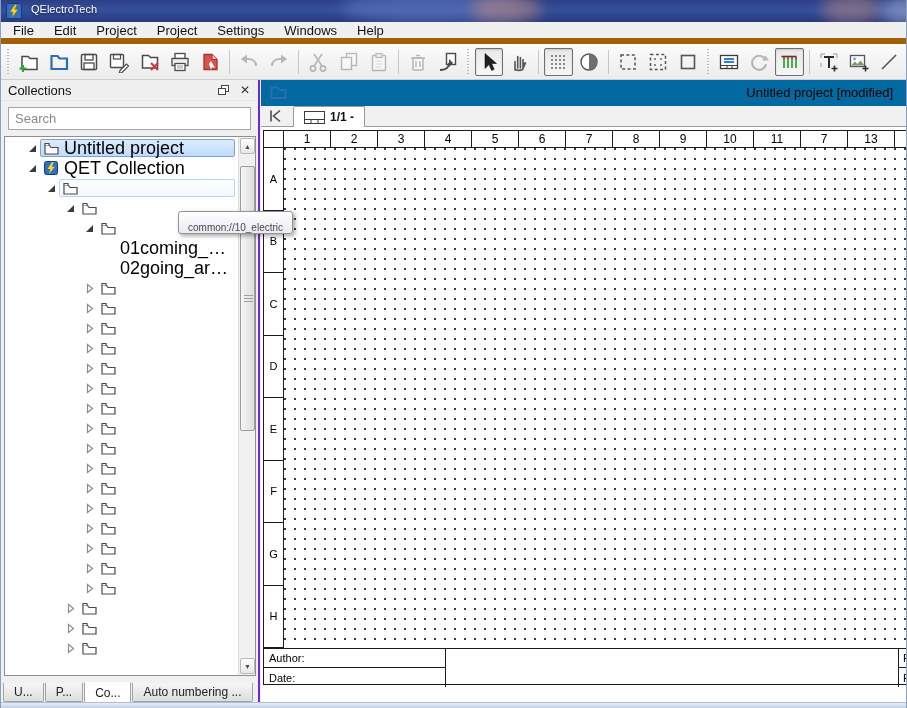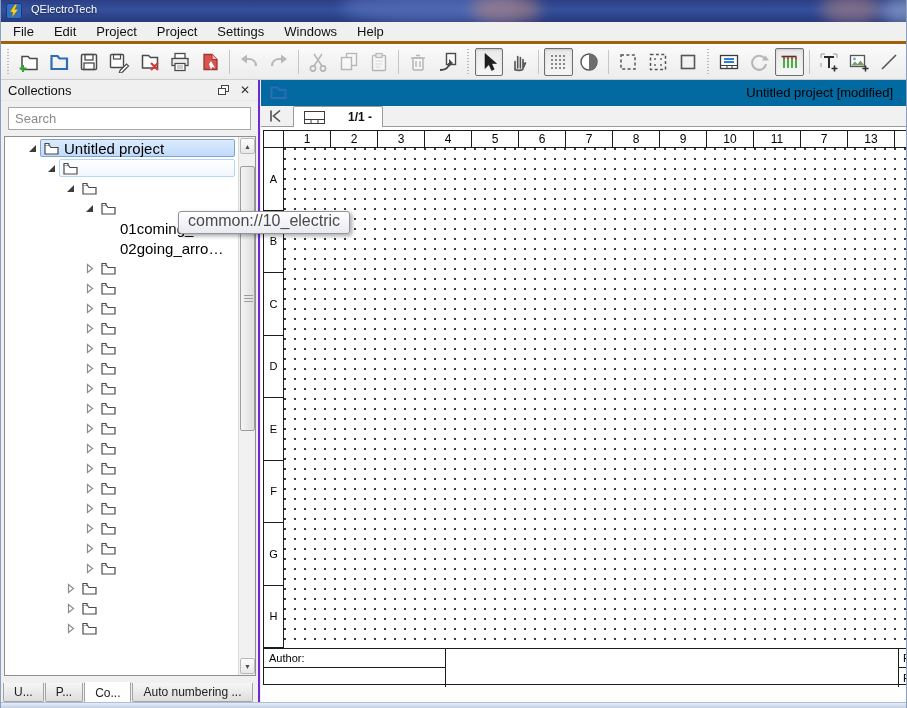--- a/index.html
+++ b/index.html
@@ -14,21 +14,21 @@
     background:linear-gradient(#2c3f85,#35509c 45%,#27397b);overflow:hidden;}
   .titlebar .blob{position:absolute;border-radius:50%;filter:blur(7px);}
   .tb-blob1{left:470px;top:-6px;width:70px;height:30px;background:#c08a7d;opacity:.55;}
   .tb-blob2{left:820px;top:-6px;width:60px;height:30px;background:#c08a7d;opacity:.5;}
   .tb-blob3{left:340px;top:-10px;width:180px;height:34px;background:#5d76c0;opacity:.6;}
   .tb-blob4{left:880px;top:-4px;width:50px;height:30px;background:#aebddf;opacity:.5;}
   .titlebar .appicon{position:absolute;left:5px;top:3px;}
   .titlebar .title{position:absolute;left:30px;top:3px;color:#fff;font-size:11px;text-shadow:0 1px 2px rgba(0,0,0,.6);}
   
   .menubar{position:absolute;left:0;top:22px;width:100%;height:22px;background:#f0f0f0;
-    display:flex;align-items:center;border-bottom:3px solid #a16207;}
+    display:flex;align-items:center;border-bottom:6px solid #a16207;}
   .menu-item{padding:0 10px;font-size:13px;color:#111;line-height:21px;cursor:default;}
   .menu-item:first-child{margin-left:2px;}
   
   .toolbar{position:absolute;left:0;top:44px;width:100%;height:36px;
     background:linear-gradient(#fbfbfb,#ececec);border-bottom:1px solid #cdcdcd;
     display:flex;align-items:center;padding:0 2px;}
   .tb-handle{width:5px;height:26px;margin:0 3px;
     background-image:repeating-linear-gradient(to bottom,#b9b9b9 0 1px,transparent 1px 3px);
     background-size:2px 100%;background-repeat:repeat-y;background-position:1px 0;}
   .tb-sep{width:1px;height:24px;background:#c6c6c6;margin:0 4px;}
@@ -42,21 +42,21 @@
   .dock-title{position:absolute;left:0;top:0;width:100%;height:21px;display:flex;align-items:center;
     font-size:13px;color:#111;padding-left:7px;border-bottom:1px solid #e6e6e6;}
   .dock-title .spacer{flex:1;}
   .dock-btn{width:18px;height:16px;display:flex;align-items:center;justify-content:center;margin-right:4px;color:#333;}
   .dock-close{font-size:12px;line-height:12px;}
   .search{position:absolute;left:7px;top:27px;width:243px;height:23px;border:1px solid #a6a6a6;
     font-family:"Liberation Sans",sans-serif;font-size:13px;padding:0 6px;color:#222;background:#fff;}
   .search::placeholder{color:#8a8a8a;}
   .treebox{position:absolute;left:3px;top:56px;width:252px;height:540px;border:1px solid #8f8f8f;background:#fff;overflow:hidden;}
   .tree-rows{position:absolute;left:0;top:1px;right:17px;bottom:0;overflow:hidden;}
-  .trow{height:20px;display:flex;align-items:center;font-size:15px;color:#000;white-space:nowrap;}
+  .trow{height:20px;display:flex;align-items:center;font-size:18px;color:#000;white-space:nowrap;}
   .arrow{width:16px;height:16px;flex:0 0 16px;display:flex;align-items:center;justify-content:center;}
   .tgrp{display:flex;align-items:center;flex:1;height:18px;border:1px solid transparent;border-radius:2px;
     padding:0 3px;margin-right:3px;gap:5px;min-width:0;}
   .tgrp.sel{border-color:#7da2ce;background:linear-gradient(#dcebfc,#c1dbfc);}
   .tgrp.hov{border-color:#b8d6fb;background:linear-gradient(#fdfeff,#f2f7fd);}
   .ticon{width:15px;height:14px;flex:0 0 15px;display:flex;align-items:center;}
   .tlabel{overflow:hidden;text-overflow:ellipsis;}
   
   .vscroll{position:absolute;top:0;right:0;width:17px;bottom:0;background:#f1f1f1;border-left:1px solid #dcdcdc;}
   .sb-btn{position:absolute;left:1px;width:15px;height:16px;border:1px solid #b9b9b9;border-radius:2px;
@@ -74,21 +74,21 @@
     justify-content:center;padding:0 10px;margin-right:1px;}
   .dtab.active{background:#fff;height:21px;border-top:1px solid #fff;margin-top:-1px;}
   
   .mdi{position:absolute;left:260px;top:80px;right:0;bottom:0;background:#fff;}
   .mdi-header{position:absolute;left:0;top:0;width:100%;height:26px;background:#0369a1;}
   .mdi-header .proj-icon{position:absolute;left:9px;top:4px;}
   .mdi-title{position:absolute;right:13px;top:5px;font-size:13px;color:#000;}
   .tabbar{position:absolute;left:0;top:26px;width:100%;height:21px;background:#f1f1f1;border-bottom:1px solid #9b9b9b;}
   .firsttab-btn{position:absolute;left:0;top:0;width:27px;height:20px;display:flex;align-items:center;justify-content:center;background:#f1f1f1;}
   .dtab-diagram{position:absolute;left:32px;top:0;height:21px;background:#fff;border:1px solid #9b9b9b;border-bottom:none;
-    border-radius:2px 2px 0 0;display:flex;align-items:center;gap:23px;padding:0 10px;font-size:12px;font-weight:bold;color:#111;}
+    border-radius:2px 2px 0 0;display:flex;align-items:center;gap:5px;padding:0 10px;font-size:12px;font-weight:bold;color:#111;}
   .canvas{position:absolute;left:0;top:47px;right:0;bottom:6px;background:#fff;overflow:hidden;}
   
   .sheet{position:absolute;left:2px;top:3px;width:678px;height:555px;border:1px solid #1c1c1c;}
   .ruler-top{position:absolute;left:0;top:0;height:17px;display:flex;}
   .corner{width:20px;height:17px;border-right:1px solid #1c1c1c;border-bottom:1px solid #1c1c1c;}
   .colcell{width:47px;height:17px;border-right:1px solid #1c1c1c;border-bottom:1px solid #1c1c1c;
     font-size:12px;display:flex;align-items:center;justify-content:center;color:#000;}
   .ruler-left{position:absolute;left:0;top:17px;width:20px;}
   .rowcell{width:20px;height:62.5px;border-right:1px solid #1c1c1c;border-bottom:1px solid #1c1c1c;
     font-size:11px;display:flex;align-items:center;justify-content:center;color:#000;}
@@ -99,22 +99,22 @@
   .tb-cell-left{position:absolute;left:0;top:0;width:182px;height:38px;border-right:1px solid #1c1c1c;}
   .tb-author{position:absolute;left:0;top:0;width:100%;height:19px;border-bottom:1px solid #1c1c1c;display:flex;align-items:center;padding-left:5px;}
   .tb-date{position:absolute;left:0;top:19px;width:100%;height:19px;display:flex;align-items:center;padding-left:5px;}
   .tb-cell-mid{position:absolute;left:182px;top:0;width:453px;height:38px;border-right:1px solid #1c1c1c;}
   .tb-cell-right{position:absolute;left:635px;top:0;width:43px;height:38px;}
   .tb-file{position:absolute;left:0;top:0;width:100%;height:19px;border-bottom:1px solid #1c1c1c;display:flex;align-items:center;padding-left:4px;overflow:hidden;white-space:nowrap;}
   .tb-folio{position:absolute;left:0;top:19px;width:100%;height:19px;display:flex;align-items:center;padding-left:4px;overflow:hidden;white-space:nowrap;}
   
   .tooltip{position:absolute;left:177px;top:211px;height:23px;z-index:60;
     background:linear-gradient(#ffffff,#e9eaf2);border:1px solid #949494;border-radius:3px;
-    box-shadow:2px 2px 4px rgba(0,0,0,.35);display:flex;align-items:flex-start;padding:0 9px;
-    font-size:16px;color:#4a4a4a;white-space:nowrap;}
+    box-shadow:2px 2px 4px rgba(0,0,0,.35);display:flex;align-items:flex-end;padding:0 9px;
+    font-size:10px;color:#4a4a4a;white-space:nowrap;}
   
   .bottom-frame{position:absolute;left:0;bottom:0;width:100%;height:6px;
     background:linear-gradient(#e6edf7,#c3d0e2);border-top:1px solid #aebdd1;z-index:40;}
 </style>
 </head>
 <body>
 
 <div class="window">
 
   <div class="titlebar">
@@ -422,20 +422,36 @@
             <span class="tgrp sel">
               <span class="ticon">
                 <svg width="15" height="13">
                   <path d="M1 3.5h4.5L7 5.5h7v6.5H1z" fill="#fff" stroke="#4a4a4a" stroke-width="1.2"></path>
                   <path d="M1 3.5v-2h4v2" fill="#fff" stroke="#4a4a4a" stroke-width="1.2"></path>
                 </svg>
               </span>
               <span class="tlabel">Untitled project</span>
             </span>
           </div>
+          <div class="trow" style="padding-left: 19px;">
+            <span class="arrow">
+              <svg width="11" height="11">
+                <polygon points="9,2 9,9 2,9" fill="#3c3c3c"></polygon>
+              </svg>
+            </span>
+            <span class="tgrp">
+              <span class="ticon">
+                <svg width="14" height="14">
+                  <rect x="0.5" y="0.5" width="13" height="13" rx="2" fill="#2f6fc4" stroke="#173c74"></rect>
+                  <polygon points="8,1 3.5,8 6.2,8 5.2,13 10.8,5.8 7.8,5.8 9.8,1" fill="#ffd21c"></polygon>
+                </svg>
+              </span>
+              <span class="tlabel">QET Collection</span>
+            </span>
+          </div>
           <div class="trow" style="padding-left: 38px;">
             <span class="arrow">
               <svg width="11" height="11">
                 <polygon points="9,2 9,9 2,9" fill="#3c3c3c"></polygon>
               </svg>
             </span>
             <span class="tgrp hov">
               <span class="ticon">
                 <svg width="15" height="13">
                   <path d="M1 3.5h4.5L7 5.5h7v6.5H1z" fill="#fff" stroke="#4a4a4a" stroke-width="1.2"></path>
@@ -863,20 +879,21 @@
             <div class="rowcell">D</div>
             <div class="rowcell">E</div>
             <div class="rowcell">F</div>
             <div class="rowcell">G</div>
             <div class="rowcell">H</div>
           </div>
         <div class="griddots"></div>
         <div class="tblock">
           <div class="tb-cell-left">
             <div class="tb-author">Author:</div>
+            <div class="tb-date">Date:</div>
           </div>
           <div class="tb-cell-mid"></div>
           <div class="tb-cell-right">
             <div class="tb-file">File:</div>
             <div class="tb-folio">Folio:</div>
           </div>
         </div>
       </div>
     </div>
   </div>

